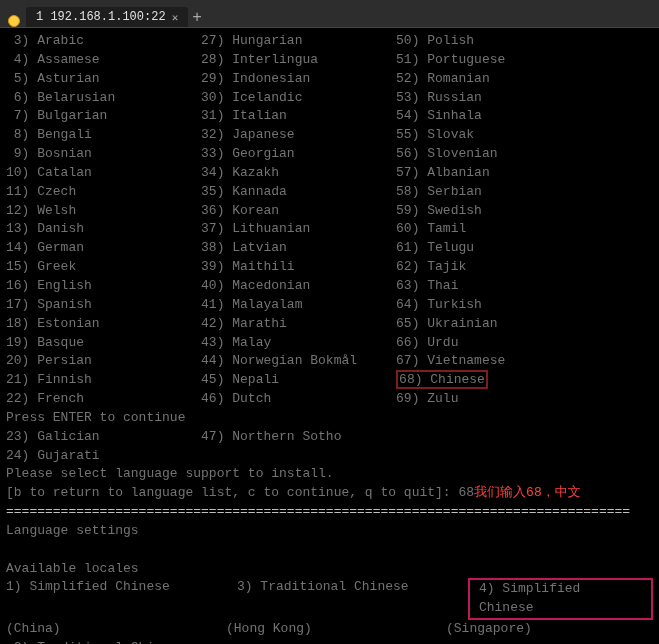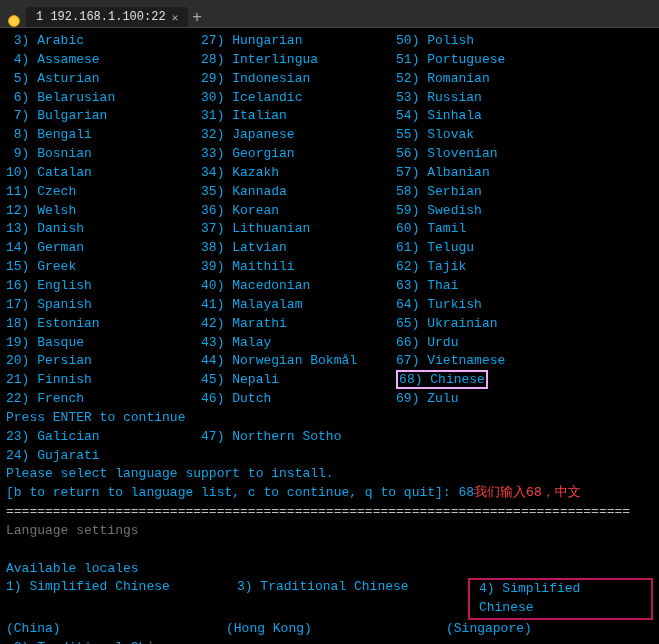--- a/index.html
+++ b/index.html
@@ -57,24 +57,24 @@
       padding: 4px 6px;
       min-height: 614px;
       line-height: 1.45;
     }
 
     .line {
       white-space: pre;
       display: block;
     }
 
-    .col1 { color: #0ea5e9; }
+    .col1 { color: #737373; }
     .cyan { color: #737373; }
     .highlighted-68 {
-      border: 2px solid #f0abfc;
+      border: 2px solid #7f1d1d;
       padding: 0 1px;
       display: inline;
     }
     .highlighted-4 {
       border: 2px solid #be185d;
       padding: 0 9px;
       display: inline;
     }
 
     .divider {

